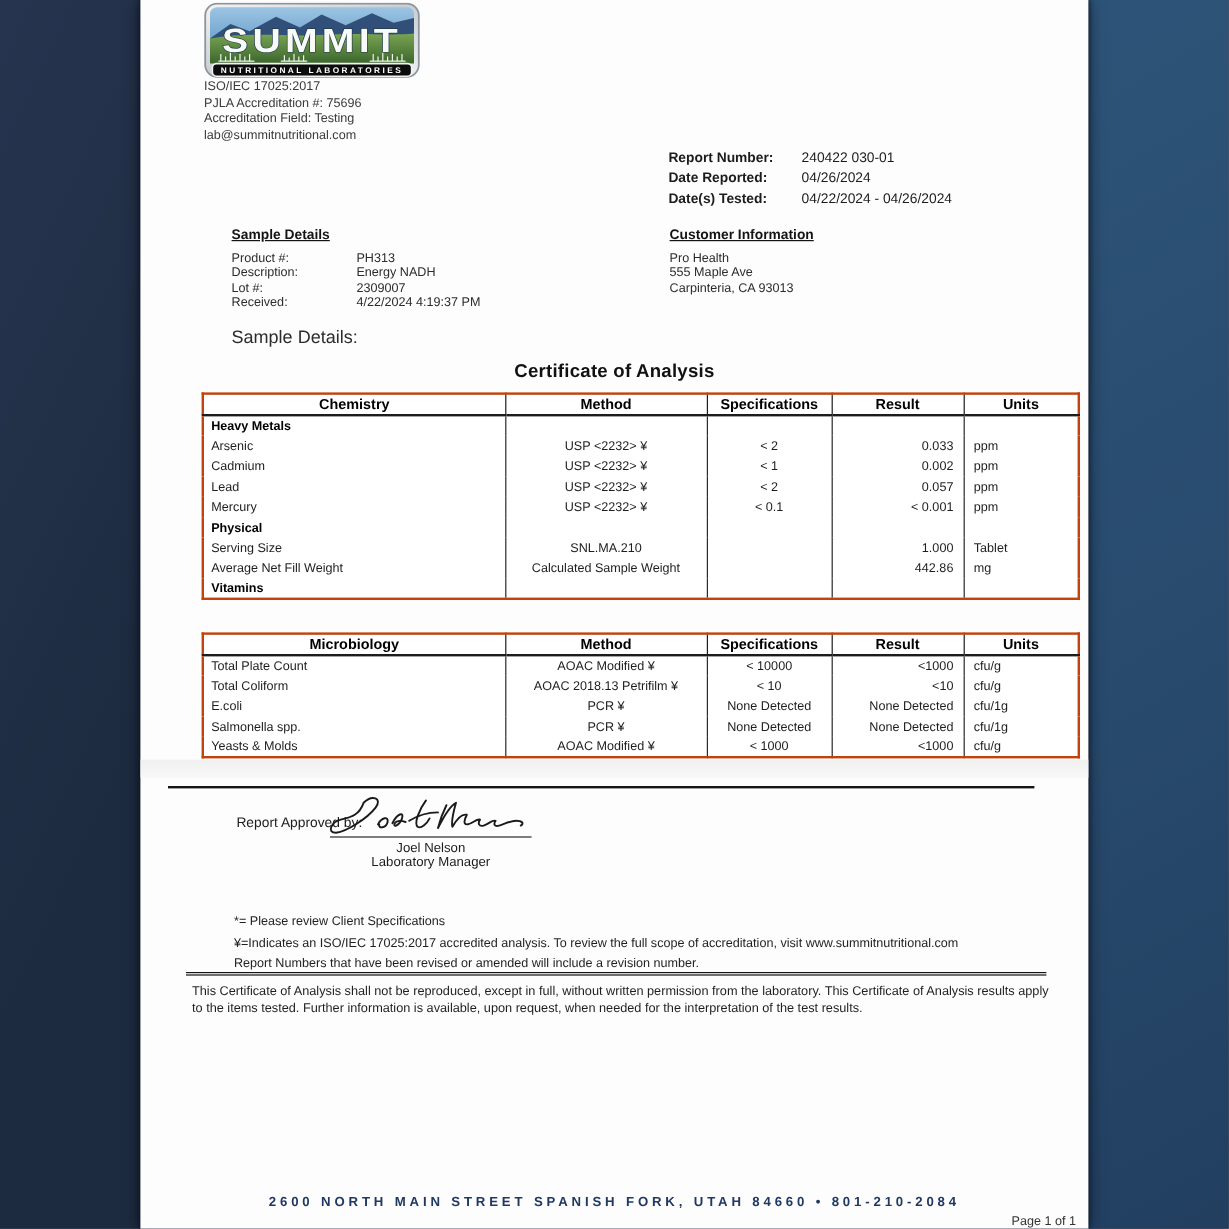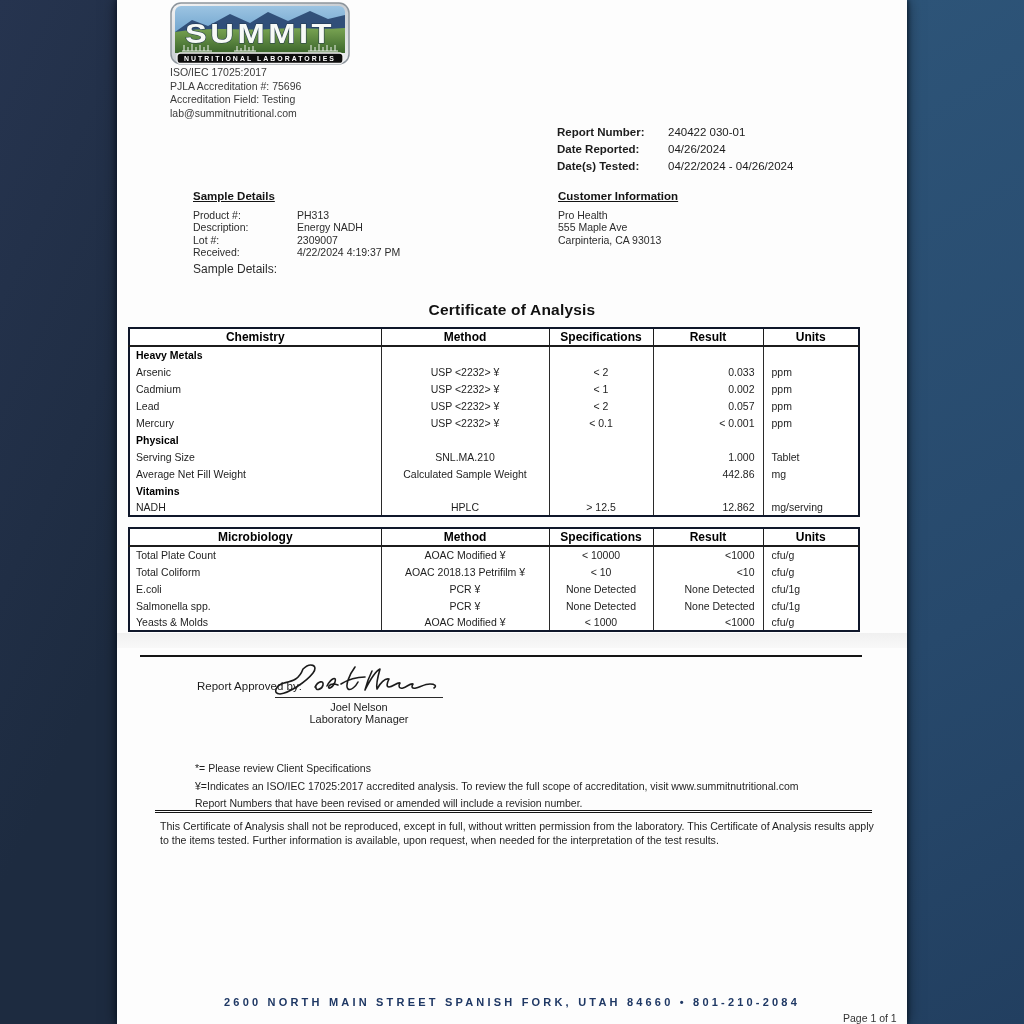--- a/index.html
+++ b/index.html
@@ -37,33 +37,33 @@
   .report-info .lbl { width: 111px; font-weight: bold; color: #1c1c1c; }
   .report-info .val { color: #1c1c1c; }
 
   
   .block-title { font-size: 11.5px; font-weight: bold; text-decoration: underline; color: #141414; }
   .sample-block { left: 76px; top: 190px; font-size: 10.5px; }
   .sample-rows { margin-top: 7px; line-height: 12.4px; }
   .sample-rows .row { display: flex; }
   .sample-rows .lbl { width: 104px; color: #2c2c2c; }
   .sample-rows .val { color: #2c2c2c; }
-  .sample-footer { left: 76px; top: 262px; font-size: 12px; color: #2c2c2c; }
+  .sample-footer { left: 76px; top: 273px; font-size: 15px; color: #2c2c2c; }
   .customer-block { left: 441px; top: 190px; font-size: 10.5px; }
   .customer-lines { margin-top: 7px; line-height: 12.4px; color: #2c2c2c; }
 
   
   .cert-title { left: 0; top: 301px; width: 790px; text-align: center;
     font-size: 15.5px; font-weight: 600; color: #111; letter-spacing: 0.2px; }
 
   
   .coa-table { border-collapse: collapse; table-layout: fixed; width: 730px;
     font-size: 10.5px; color: #1e1e1e; background: #fff; }
   .coa-table, .coa-table tr, .coa-table td, .coa-table th { border-color: #1c1c1c; }
-  .coa-table { border: 2px solid #0f172a; }
+  .coa-table { border: 2px solid #c2410c; margin-left: 40px; }
   .coa-table th {
     border: 1.5px solid #1c1c1c; border-bottom-width: 2px;
     font-size: 12px; font-weight: bold; text-align: center; height: 18px; padding: 0 4px; color: #000;
   }
   .coa-table td { border-right: 1.5px solid #2a2a2a; height: 17px; padding: 0 6px; vertical-align: middle; }
   .coa-table td:last-child { border-right: none; }
   .coa-table td.c-name { text-align: left; }
   .coa-table td.c-method, .coa-table td.c-spec { text-align: center; }
   .coa-table td.c-result { text-align: right; padding-right: 8px; }
   .coa-table td.c-units { text-align: left; padding-left: 8px; }
@@ -289,27 +289,20 @@
         </tr>
 
         <tr class="section">
           <td class="c-name">Vitamins</td>
           <td class="c-method"></td>
           <td class="c-spec"></td>
           <td class="c-result"></td>
           <td class="c-units"></td>
         </tr>
 
-        <tr>
-          <td class="c-name">NADH</td>
-          <td class="c-method">HPLC</td>
-          <td class="c-spec">&gt; 12.5</td>
-          <td class="c-result">12.862</td>
-          <td class="c-units">mg/serving</td>
-        </tr>
       </tbody>
   </table>
 
   <table class="abs coa-table micro-table">
     <colgroup>
         <col class="w-name">
         <col class="w-method">
         <col class="w-spec">
         <col class="w-result">
         <col class="w-units">

